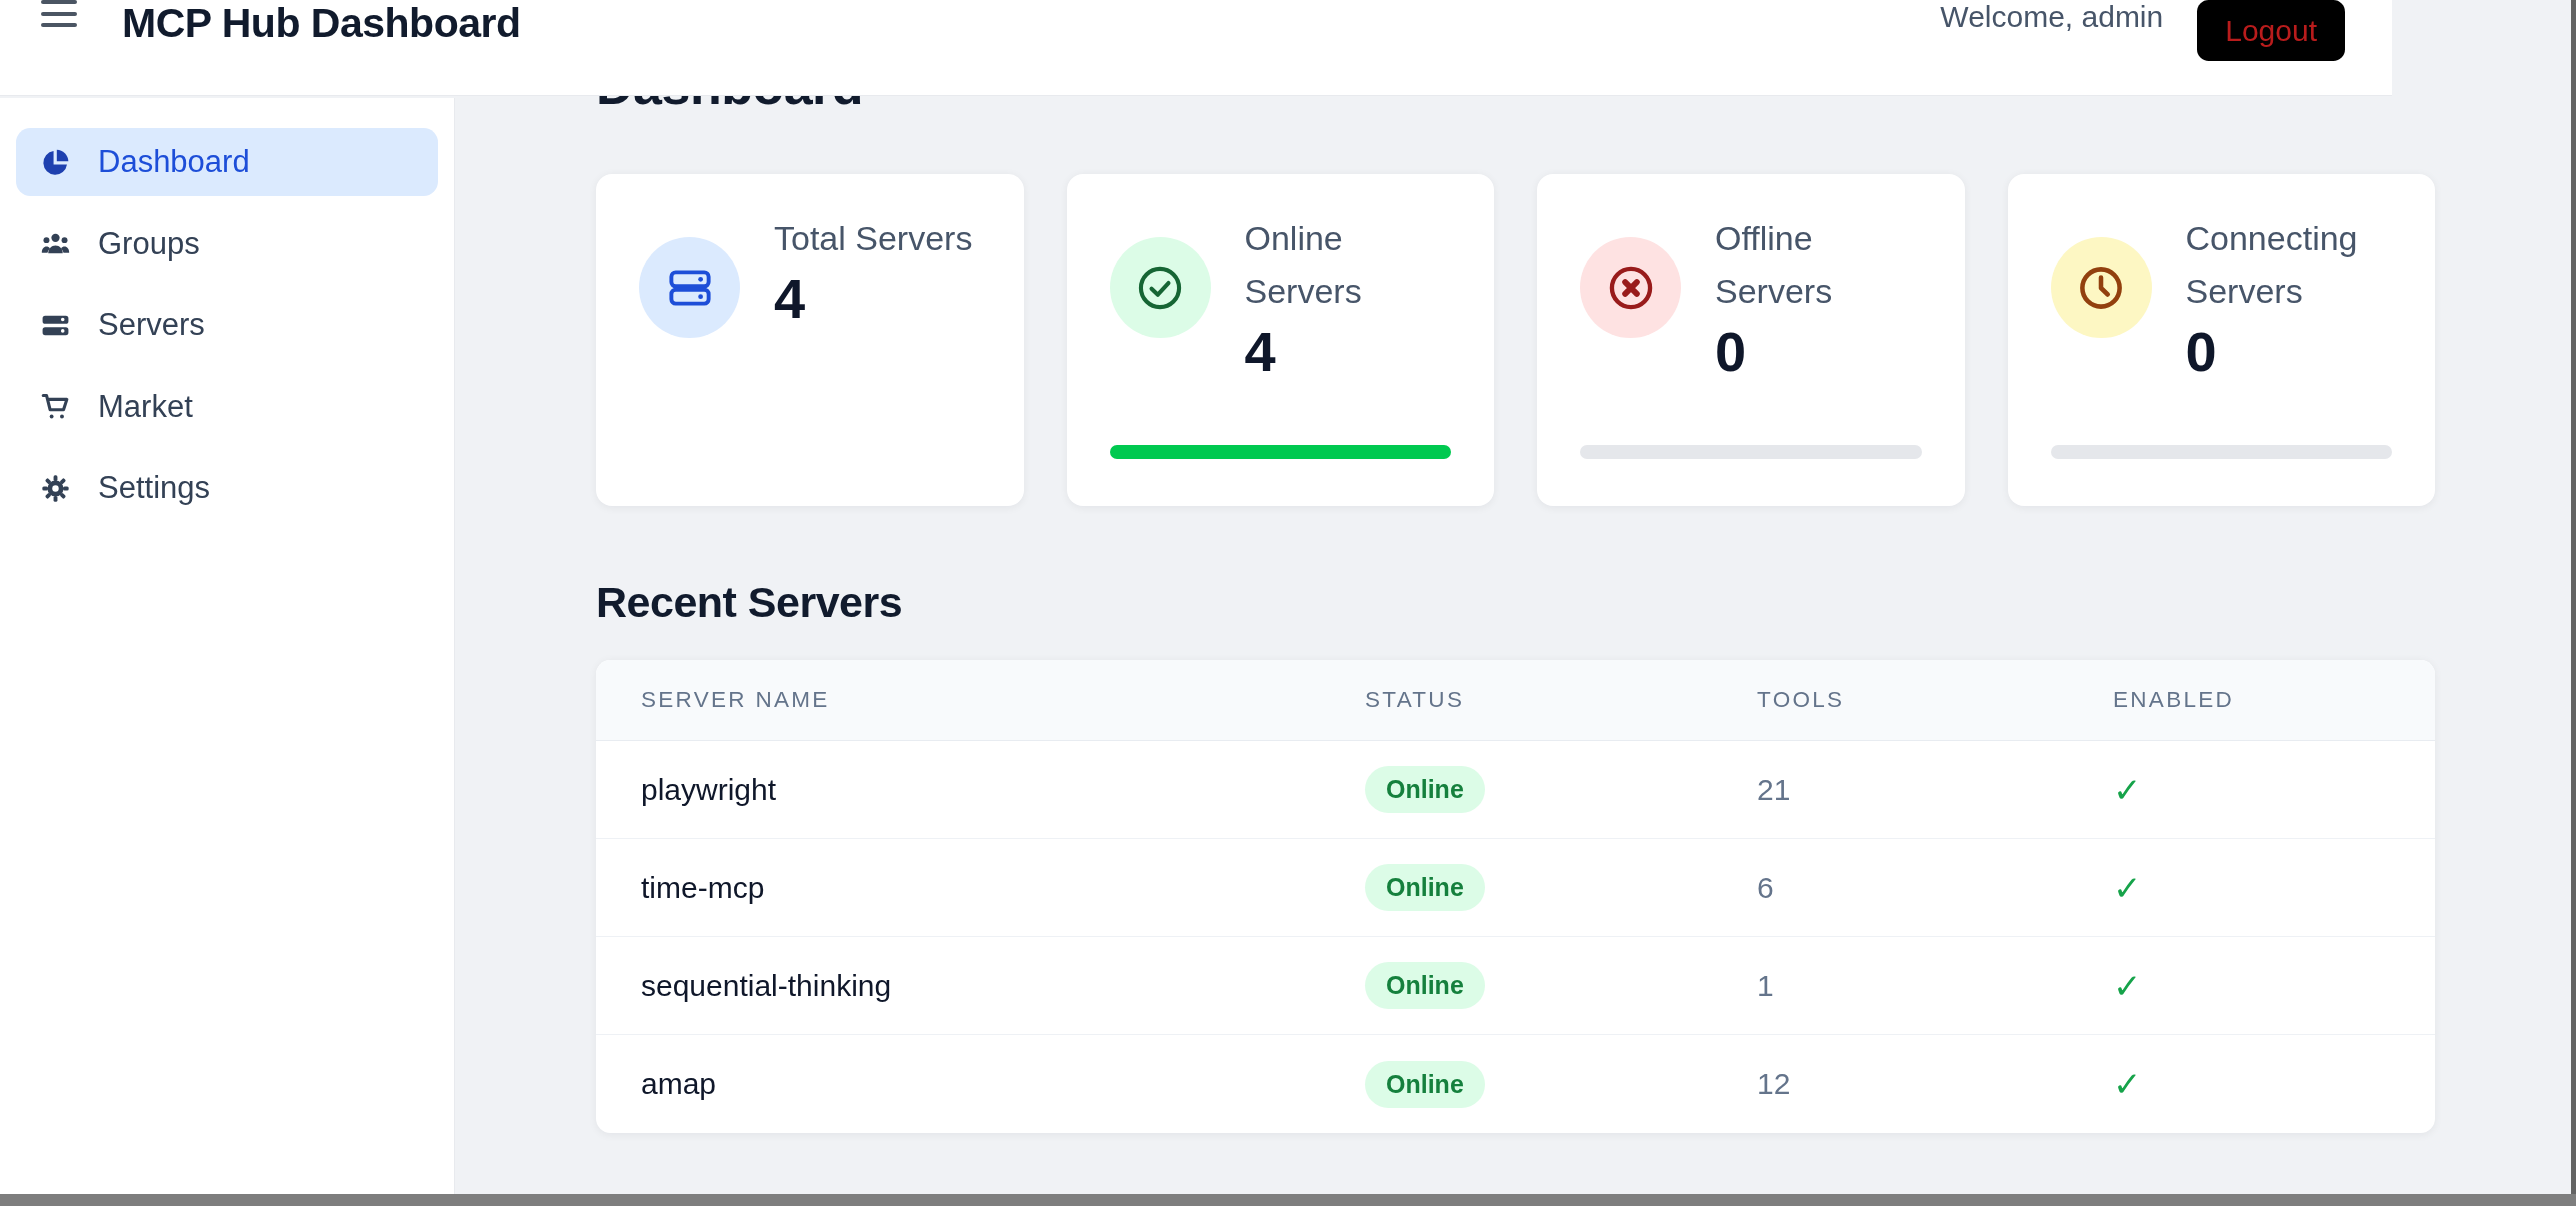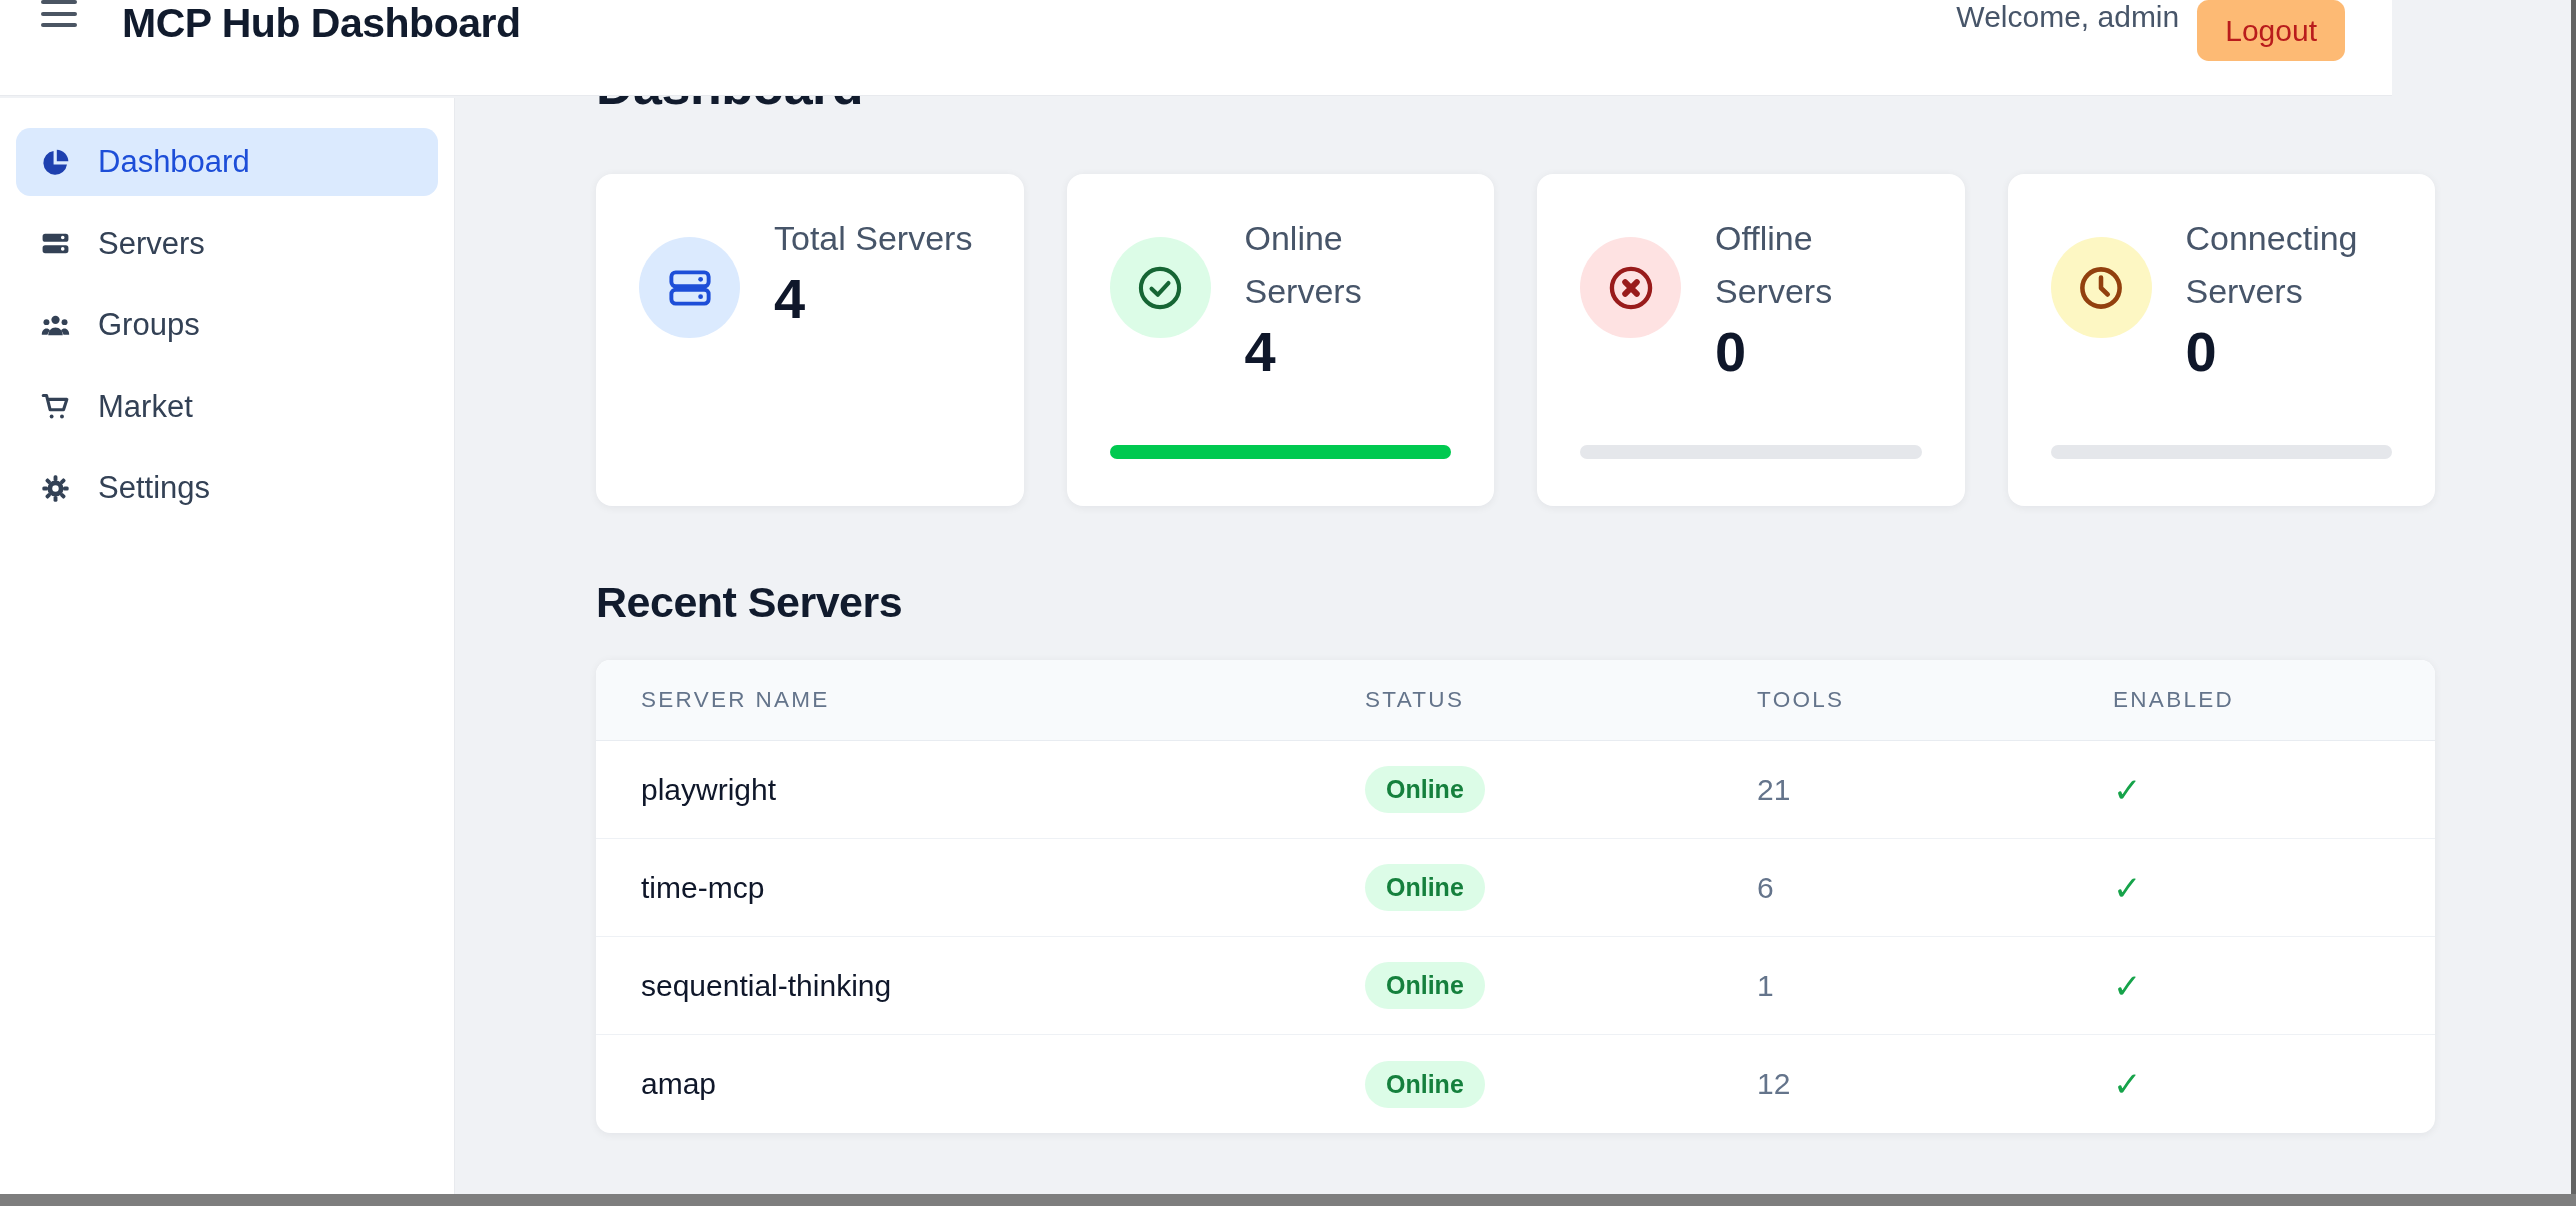--- a/index.html
+++ b/index.html
@@ -16,22 +16,22 @@
     position:fixed; top:0; left:0; width:2392px; height:96px;
     background:#ffffff; border-bottom:1.8px solid #e8eaee;
     display:flex; align-items:flex-start; padding:0 47px 0 41px; z-index:20;
   }
   .hamburger { width:36px; height:27px; display:flex; flex-direction:column; justify-content:space-between; cursor:pointer; }
   .hamburger span { display:block; height:4px; border-radius:2.7px; background:#4b5563; }
   .app-title { font-size:41px; font-weight:700; color:#111b2d; letter-spacing:-0.5px; margin-left:45px; }
   .header-spacer { flex:1; }
   .welcome { font-size:30px; color:#475569; }
   .logout-btn {
-    margin-left:18px; border:none; cursor:pointer;
-    background:#fdba74; color:#b91c1c;
+    margin-left:34px; border:none; cursor:pointer;
+    background:#000000; color:#b91c1c;
     font-family:inherit; font-size:30px;
     padding:13.5px 28px; border-radius:11.7px;
   }
 
   
   .sidebar {
     position:fixed; top:98px; left:0; bottom:11.7px; width:455px;
     background:#ffffff; border-right:1.8px solid #e8eaee; z-index:10;
     padding:30px 16px 0 16px;
   }
@@ -119,38 +119,38 @@
       <svg viewBox="0 0 24 24" fill="#1e40af">
         <path d="M10.5 3.1 A 9.2 9.2 0 1 0 20.9 13.5 L 10.5 13.5 Z"></path>
         <path d="M13 2.05 A 9.3 9.3 0 0 1 21.95 11 L 13 11 Z"></path>
       </svg>
     </span>
     <span>Dashboard</span>
   </div>
   <div class="nav-item">
     <span class="nav-icon">
       <svg viewBox="0 0 24 24" fill="#334155">
-        <path d="M4 4.5h16a2 2 0 0 1 2 2v2.2a2 2 0 0 1-2 2H4a2 2 0 0 1-2-2V6.5a2 2 0 0 1 2-2Zm13.6 4.3a1.4 1.4 0 1 0 0-2.8 1.4 1.4 0 0 0 0 2.8Z" fill-rule="evenodd"></path>
-        <path d="M4 13.3h16a2 2 0 0 1 2 2v2.2a2 2 0 0 1-2 2H4a2 2 0 0 1-2-2v-2.2a2 2 0 0 1 2-2Zm13.6 4.3a1.4 1.4 0 1 0 0-2.8 1.4 1.4 0 0 0 0 2.8Z" fill-rule="evenodd"></path>
-      </svg>
-    </span>
-    <span>Servers</span>
-  </div>
-  <div class="nav-item">
-    <span class="nav-icon">
-      <svg viewBox="0 0 24 24" fill="#334155">
         <circle cx="5" cy="9.4" r="2.3"></circle>
           <path d="M1.4 19.2c0-3 1.6-4.8 3.6-4.8 1.1 0 2 .5 2.7 1.4-1 .9-1.6 2.1-1.9 3.4Z"></path>
         <circle cx="19" cy="9.4" r="2.3"></circle>
           <path d="M22.6 19.2c0-3-1.6-4.8-3.6-4.8-1.1 0-2 .5-2.7 1.4 1 .9 1.6 2.1 1.9 3.4Z"></path>
         <circle cx="12" cy="7.6" r="3.2"></circle>
         <path d="M6.4 19.6c0-3.6 2.4-6 5.6-6s5.6 2.4 5.6 6Z"></path>
       </svg>
     </span>
     <span>Groups</span>
+  </div>
+  <div class="nav-item">
+    <span class="nav-icon">
+      <svg viewBox="0 0 24 24" fill="#334155">
+        <path d="M4 4.5h16a2 2 0 0 1 2 2v2.2a2 2 0 0 1-2 2H4a2 2 0 0 1-2-2V6.5a2 2 0 0 1 2-2Zm13.6 4.3a1.4 1.4 0 1 0 0-2.8 1.4 1.4 0 0 0 0 2.8Z" fill-rule="evenodd"></path>
+        <path d="M4 13.3h16a2 2 0 0 1 2 2v2.2a2 2 0 0 1-2 2H4a2 2 0 0 1-2-2v-2.2a2 2 0 0 1 2-2Zm13.6 4.3a1.4 1.4 0 1 0 0-2.8 1.4 1.4 0 0 0 0 2.8Z" fill-rule="evenodd"></path>
+      </svg>
+    </span>
+    <span>Servers</span>
   </div>
   <div class="nav-item">
     <span class="nav-icon">
       <svg viewBox="0 0 24 24" fill="none" stroke="#334155" stroke-width="2.4" stroke-linejoin="round" stroke-linecap="round">
         <path d="M2.5 3.5h2.6l2.7 11h10.4l2.6-8H6.3"></path>
         <circle cx="9" cy="19.7" r="1.5" fill="#334155" stroke="none"></circle>
         <circle cx="17" cy="19.7" r="1.5" fill="#334155" stroke="none"></circle>
       </svg>
     </span>
     <span>Market</span>

